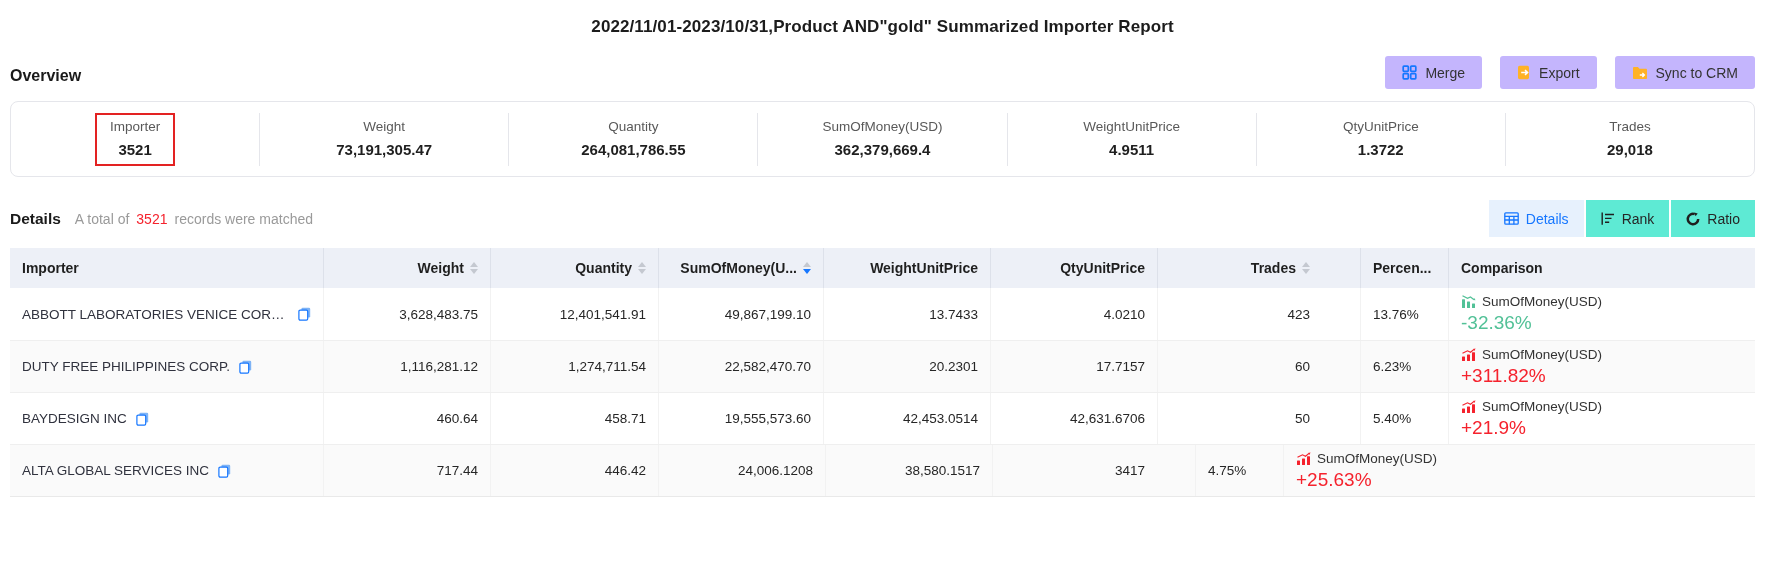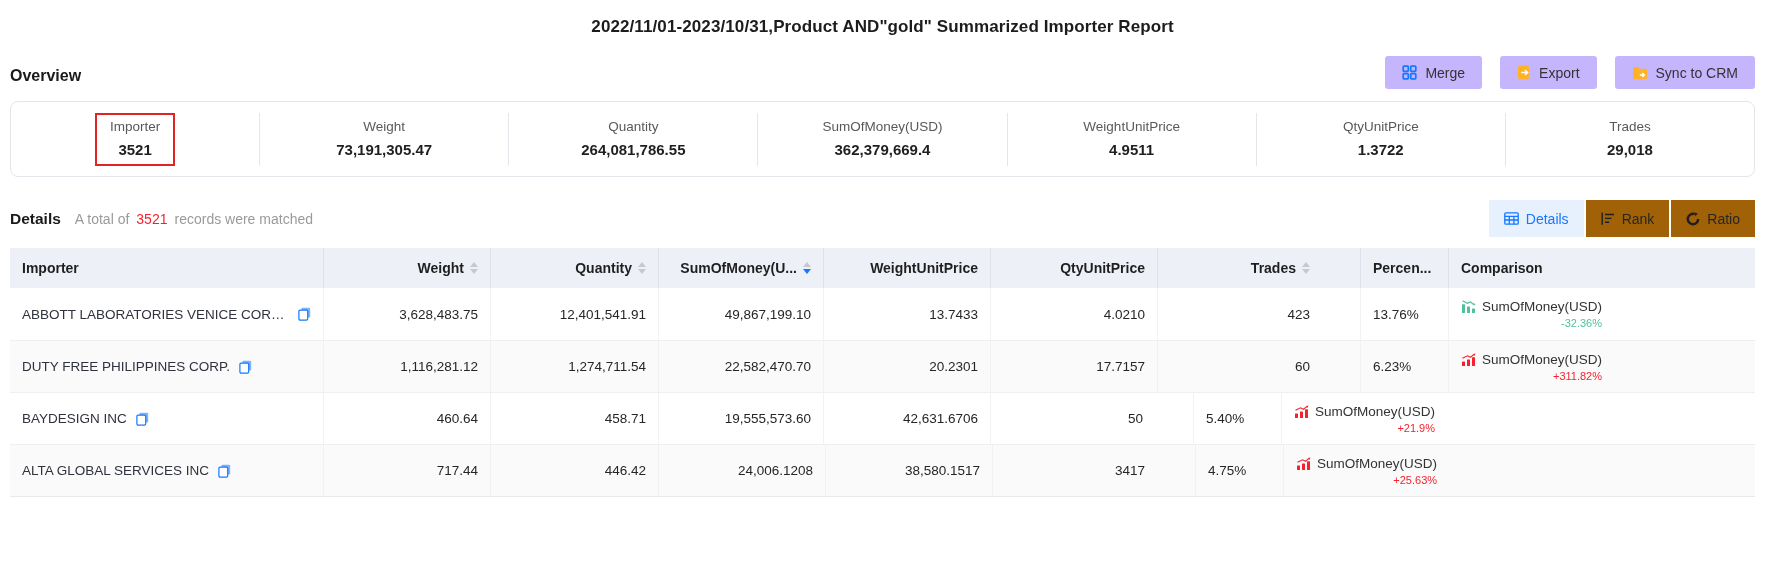--- a/index.html
+++ b/index.html
@@ -28,21 +28,21 @@
   .stat-label { font-size: 13.5px; color: #595959; margin-bottom: 7px; white-space: nowrap; }
   .stat-value { font-size: 15px; font-weight: bold; color: #1f1f1f; white-space: nowrap; }
 
   
   .details-bar { display: flex; justify-content: space-between; align-items: center; margin: 23px 10px 11px 10px; height: 37px; }
   .details-left { display: flex; align-items: baseline; }
   .details-heading { font-size: 15.5px; font-weight: bold; color: #1a1a1a; margin-right: 14px; }
   .details-summary { font-size: 14px; color: #9a9a9a; }
   .details-summary .count { color: #f5222d; margin: 0 7px; }
   .view-tabs { display: flex; background: #fff; }
-  .view-tab { display: inline-flex; align-items: center; gap: 7px; height: 37px; padding: 0 15px; font-size: 14px; color: #262626; background: #a16207; margin-left: 2px; cursor: pointer; border: none; font-family: inherit; }
+  .view-tab { display: inline-flex; align-items: center; gap: 7px; height: 37px; padding: 0 15px; font-size: 14px; color: #262626; background: #5eead4; margin-left: 2px; cursor: pointer; border: none; font-family: inherit; }
   .view-tab.active { background: #e7f1fd; color: #1677ff; }
   .view-tab svg { display: block; }
 
   
   .data-table { margin: 0 10px; border-bottom: 1px solid #e9e9e9; }
   .thead { display: flex; background: #edf0f7; height: 40px; }
   .th { display: flex; align-items: center; padding: 0 12px; font-size: 14px; font-weight: bold; color: #1f1f1f; white-space: nowrap; overflow: hidden; }
   .th + .th { border-left: 1px solid #dde1ea; }
   .tbody .tr { display: flex; height: 52px; border-top: 1px solid #efefef; }
   .tbody .tr:first-child { border-top: none; }
@@ -64,21 +64,21 @@
   .copy-btn { background: none; border: none; padding: 0; cursor: pointer; line-height: 0; flex: none; }
 
   .sorters { display: inline-flex; flex-direction: column; margin-left: 6px; }
   .caret { width: 0; height: 0; border-left: 4px solid transparent; border-right: 4px solid transparent; }
   .caret.up { border-bottom: 5px solid #c4c8d0; margin-bottom: 2px; }
   .caret.down { border-top: 5px solid #c4c8d0; }
   .caret.down.active { border-top-color: #1677ff; }
 
   .cmp { display: flex; flex-direction: column; justify-content: center; gap: 3px; }
   .cmp-line1 { display: flex; align-items: center; gap: 6px; font-size: 13.5px; color: #333; }
-  .cmp-line2 { font-size: 11px; text-align: right; }
+  .cmp-line2 { font-size: 19px; }
   .cmp.up .cmp-line2 { color: #f5222d; }
   .cmp.down .cmp-line2 { color: #52c197; }
 </style>
 </head>
 <body>
 
 <div class="page">
 
   <div class="title-bar">
     <h1>2022/11/01-2023/10/31,Product AND"gold" Summarized Importer Report</h1>
@@ -286,20 +286,21 @@
           <div class="td c0">
             <span class="importer-name">BAYDESIGN INC</span>
             <button class="copy-btn"><span style="line-height: 0;"><svg width="13" height="14" viewBox="0 0 13 14">
                   <rect x="3.4" y="0.7" width="8.8" height="9.8" rx="1.3" fill="#7eb3f5"></rect>
                   <rect x="0.9" y="3.1" width="8.8" height="10" rx="1.3" fill="#fff" stroke="#1677ff" stroke-width="1.2"></rect>
                 </svg></span></button>
           </div>
           <div class="td c1">460.64</div>
           <div class="td c2">458.71</div>
           <div class="td c3">19,555,573.60</div>
+          <div class="td c4">42,453.0514</div>
           <div class="td c5">42,631.6706</div>
           <div class="td c6">50</div>
           <div class="td c7">5.40%</div>
           <div class="td c8">
             <div class="cmp up">
               <div class="cmp-line1">
                 <span style="line-height: 0;"><svg width="15" height="13" viewBox="0 0 15 13">
                     <rect x="1" y="8.6" width="3" height="4.4" rx="0.5" fill="#f5222d"></rect>
                     <rect x="6" y="6.4" width="3" height="6.6" rx="0.5" fill="#f5222d"></rect>
                     <rect x="11" y="4.2" width="3" height="8.8" rx="0.5" fill="#f5222d"></rect>

